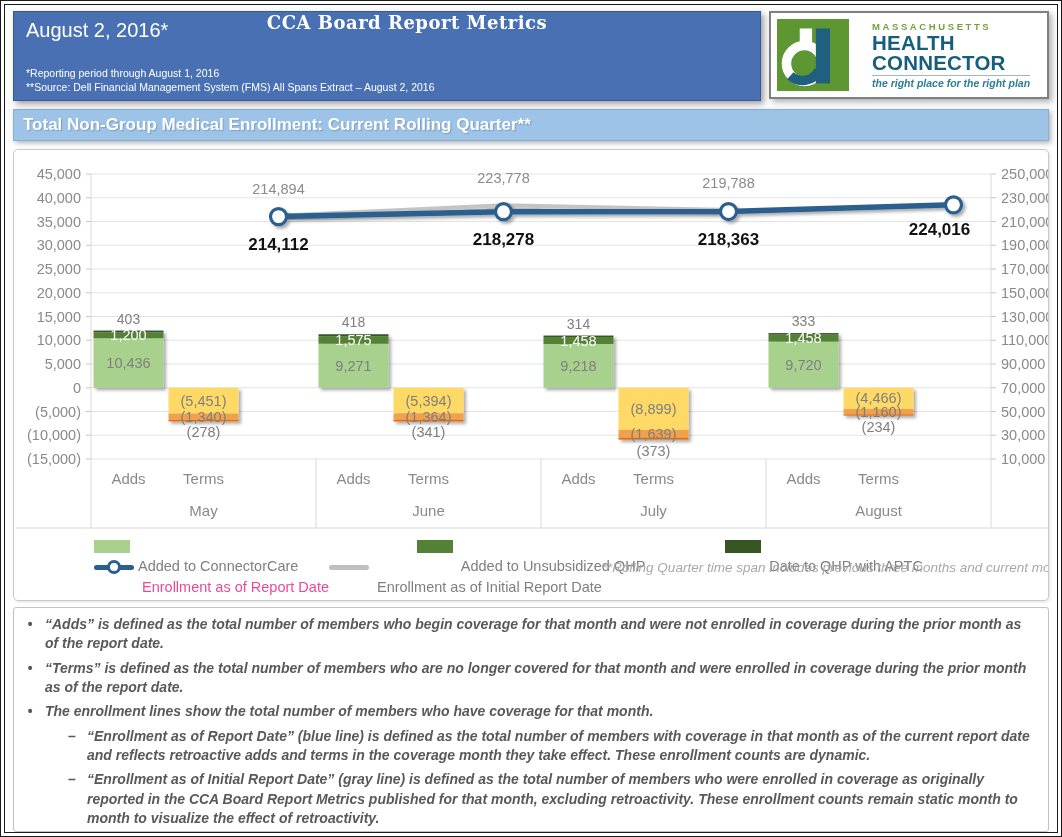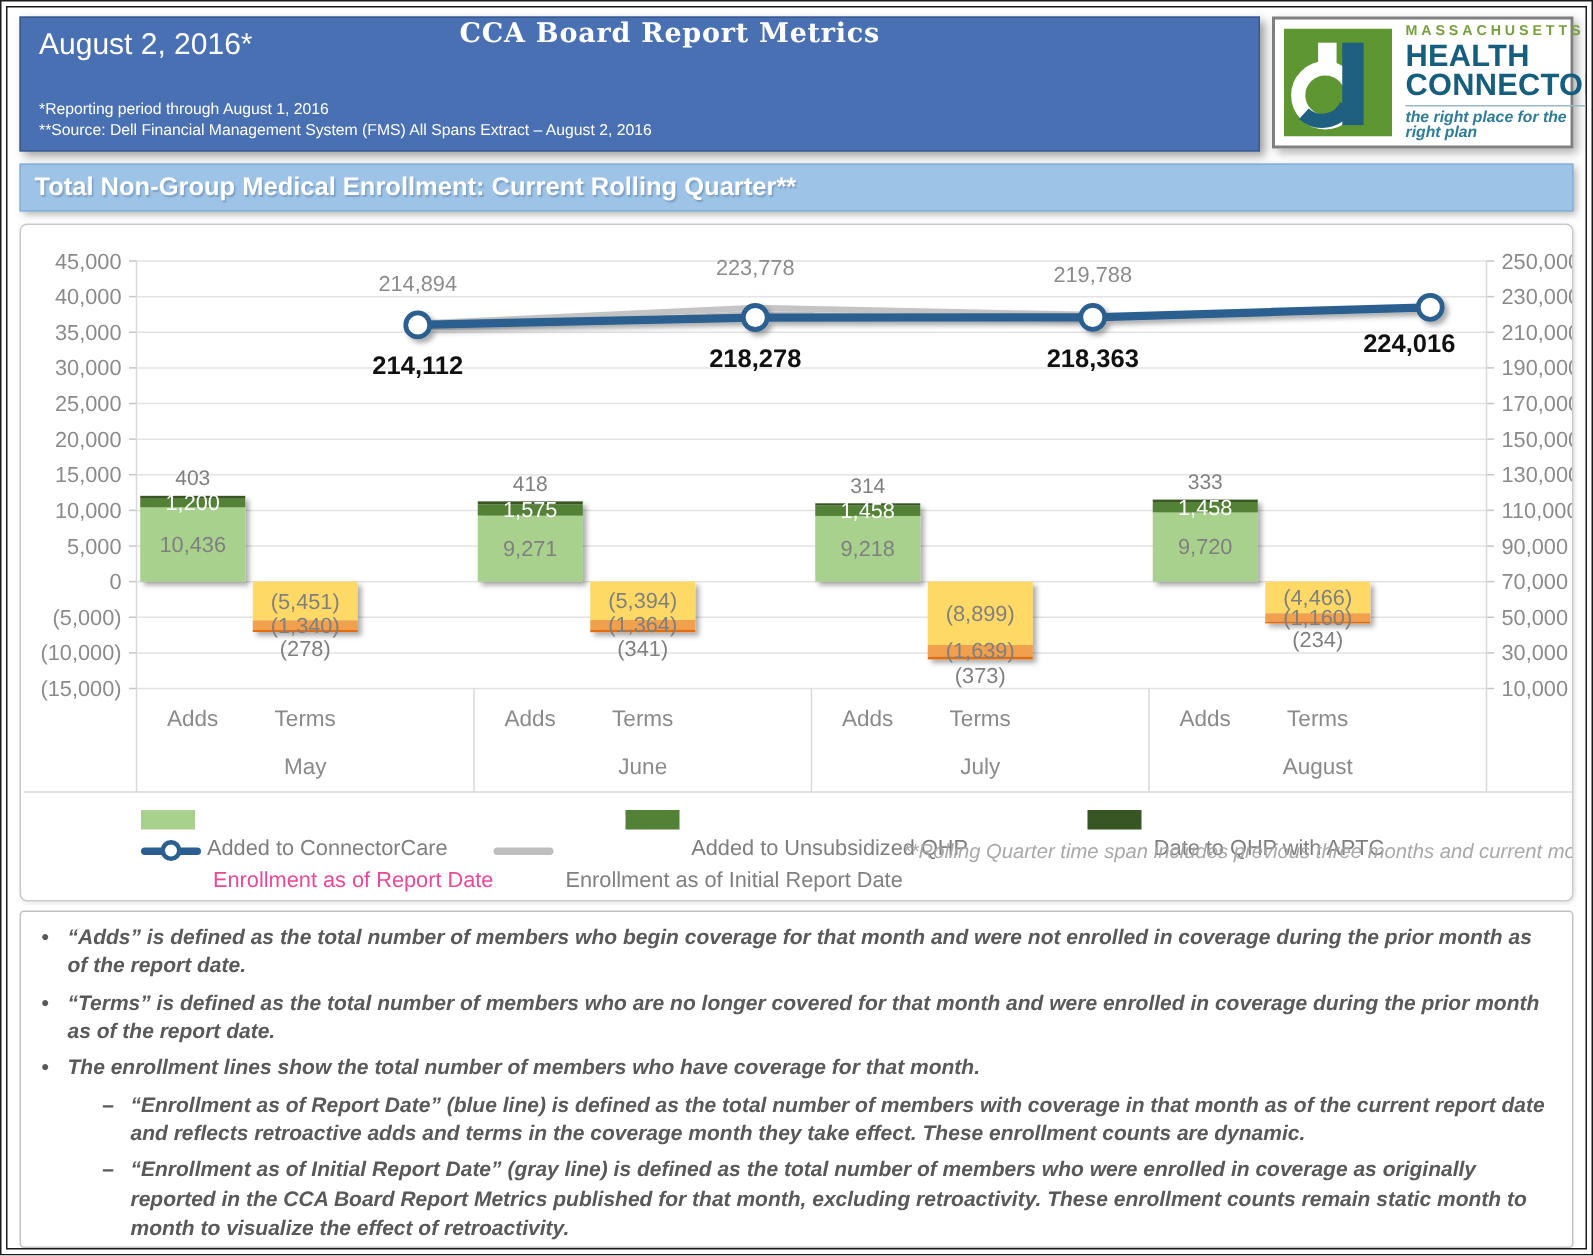--- a/index.html
+++ b/index.html
@@ -9,22 +9,22 @@
   .page-inner{height:100%;box-sizing:border-box;border:1px solid #1a1a1a;background:#fff;overflow:hidden;}
 
   
   .top-row{display:flex;gap:8px;margin:6px 8px 0 8px;}
   .header-banner{flex:1;height:88px;background:#4A70B4;border:1px solid #39598f;
      box-shadow:3px 3px 6px rgba(80,80,80,.55);position:relative;color:#fff;padding-left:40px;}
   .header-date{position:absolute;top:7px;left:12px;font-size:20px;}
   .header-title{text-align:center;font-family:"DejaVu Serif","Liberation Serif",serif;
      font-weight:bold;font-size:18px;letter-spacing:.5px;}
   .header-notes{position:absolute;left:12px;bottom:6px;font-size:10.5px;line-height:1.35;}
-  .logo-box{width:201px;height:88px;box-sizing:border-box;background:#fff;border:2px solid #808080;
-     box-shadow:3px 3px 6px rgba(80,80,80,.45);display:flex;align-items:center;padding:6px;gap:9px;}
+  .logo-box{width:280px;height:88px;box-sizing:border-box;background:#fff;border:2px solid #808080;
+     box-shadow:3px 3px 6px rgba(80,80,80,.45);display:flex;align-items:center;padding:6px;gap:23px;}
   .logo-mark{width:72px;height:72px;flex:0 0 auto;}
   .logo-text{line-height:1;}
   .logo-region{color:#76A03C;font-size:9.5px;font-weight:bold;letter-spacing:2.6px;margin-bottom:2px;}
   .logo-health,.logo-connector{color:#155E7D;font-weight:bold;font-size:20.5px;letter-spacing:.2px;line-height:.95;}
   .logo-tagline{color:#2E7D98;font-size:10.5px;font-weight:bold;font-style:italic;border-top:1.5px solid #9AB8C6;
      margin-top:3px;padding-top:2px;}
 
   
   .section-bar{margin:8px 8px 0 8px;height:30px;line-height:30px;background:#9DC3E6;border:1px solid #86b0d8;
      box-shadow:2px 2px 5px rgba(100,100,100,.5);color:#fff;font-weight:bold;font-size:17px;padding-left:9px;

